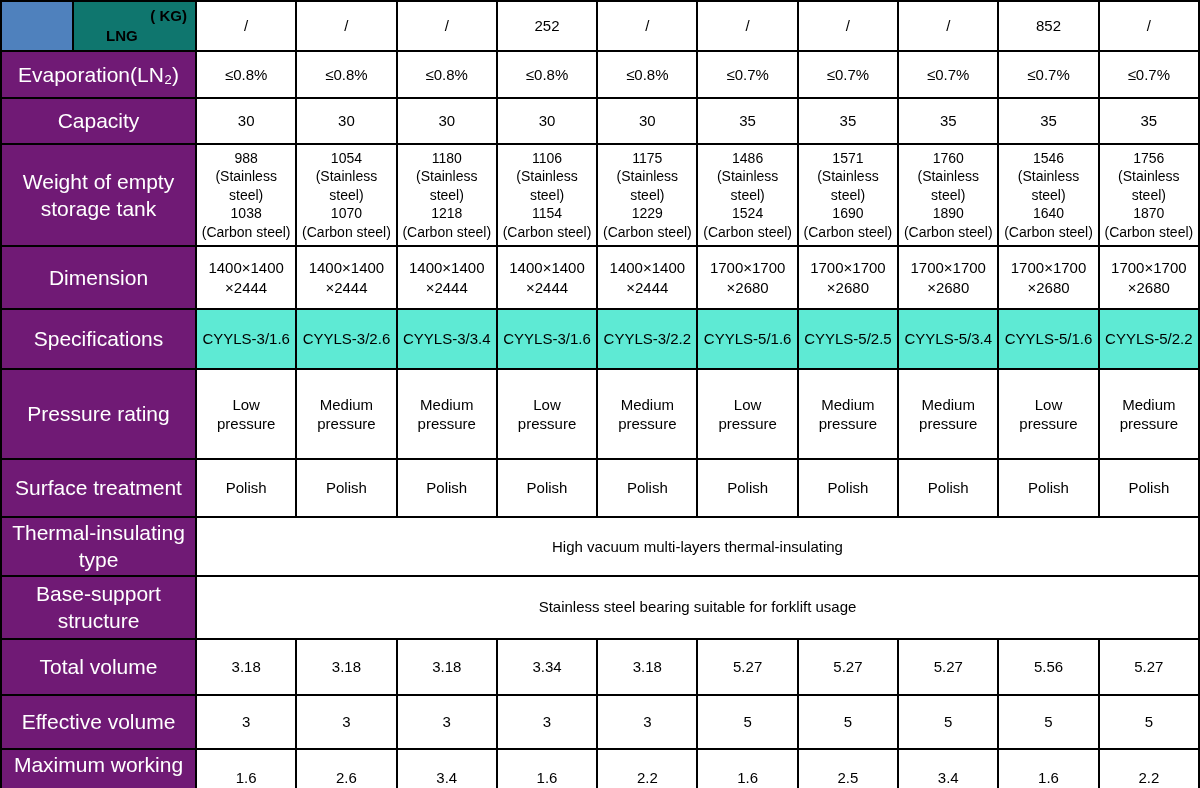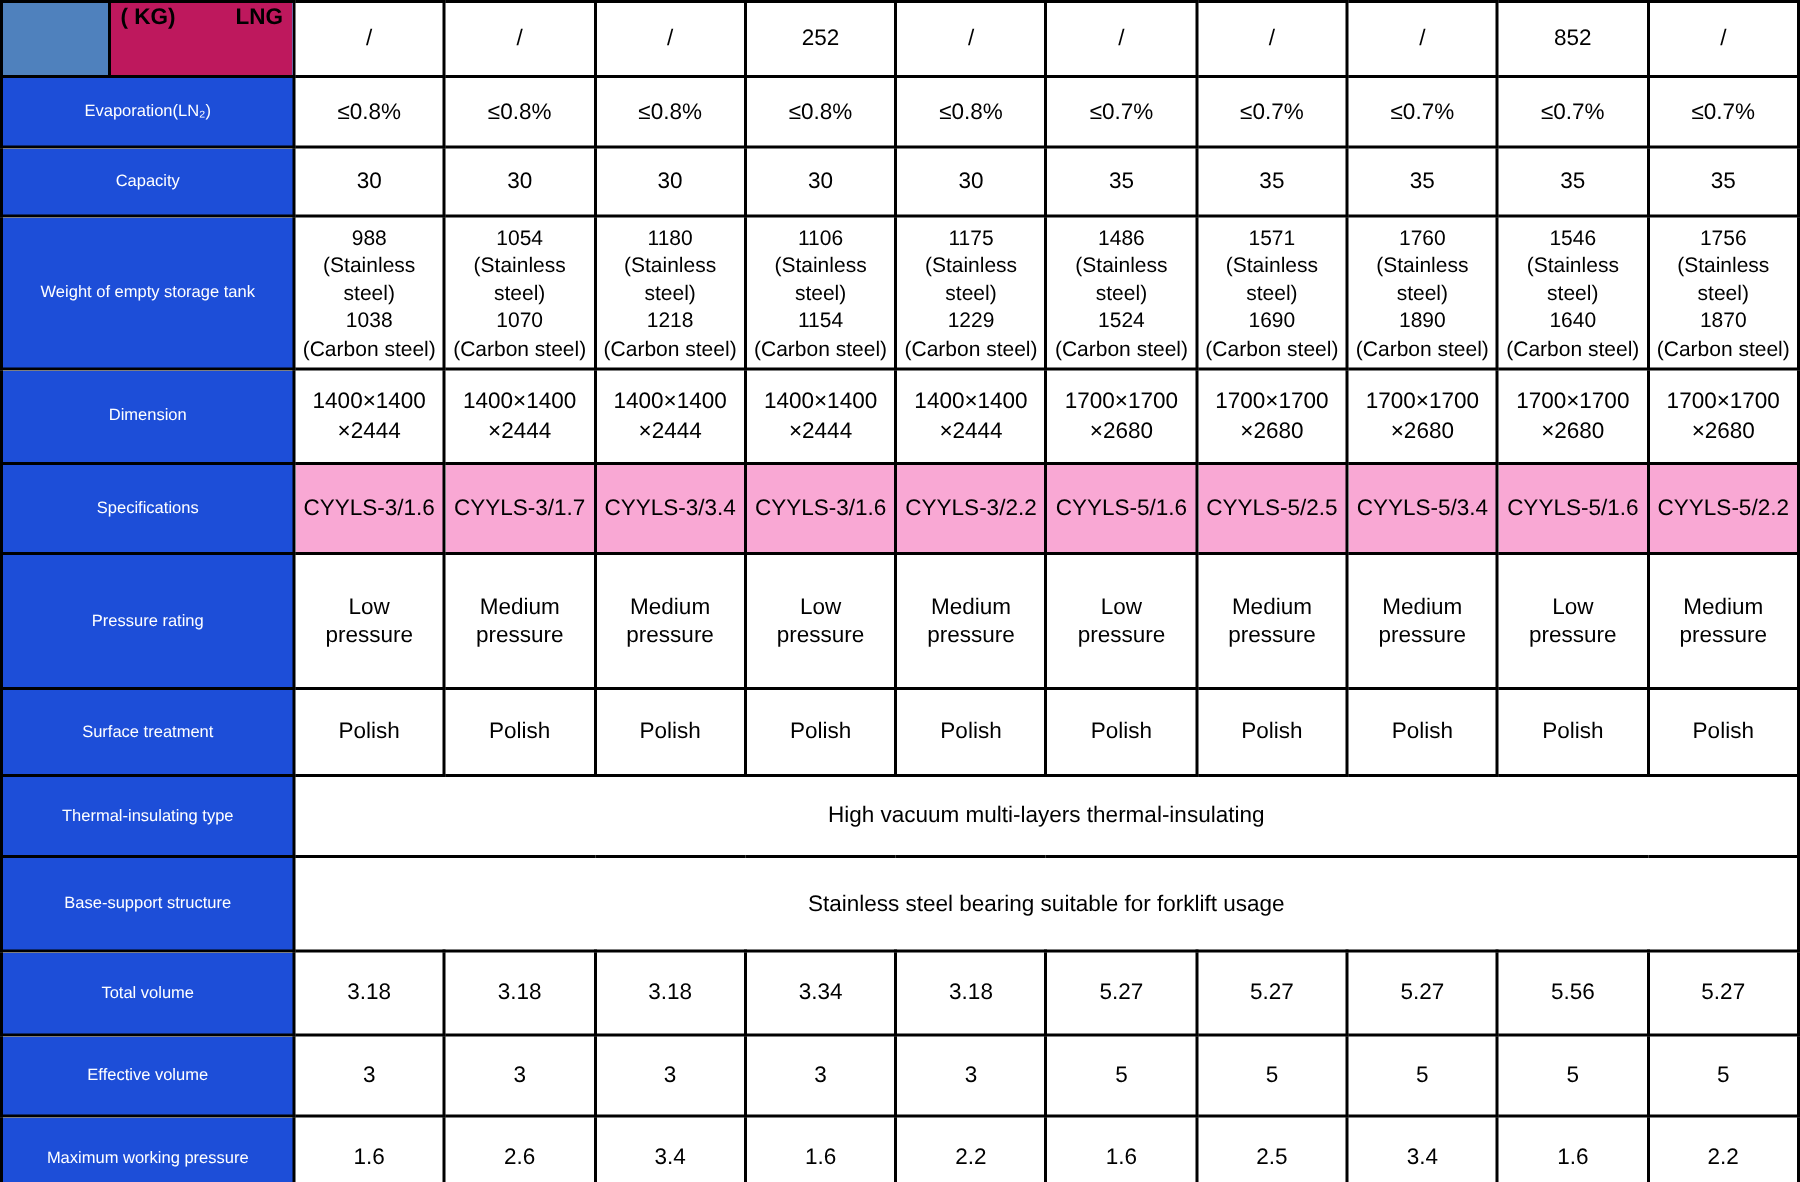--- a/index.html
+++ b/index.html
@@ -17,46 +17,46 @@
     vertical-align:middle;
     padding:1px 2px;
     font-size:15px;
     color:#000;
     background:#fff;
     white-space:pre-line;
     line-height:1.3;
     overflow:hidden;
   }
   th.hdr{
-    background:#1d4ed8;
+    background:#701a75;
     color:#fff;
     font-weight:normal;
-    font-size:11px;
+    font-size:21px;
     text-align:center;
   }
   tr.r1{height:50px;}
   tr.r2{height:47px;}
   tr.r3{height:46px;margin-left:26px;}
   tr.r4{height:102px;}
   tr.r5{height:63px;}
   tr.r6{height:60px;padding-left:27px;}
   tr.r7{height:90px;}
   tr.r8{height:58px;}
   tr.r9{height:54px;}
   tr.r10{height:63px;}
   tr.r11{height:56px;}
   tr.r12{height:54px;}
   tr.r13{height:56px;}
-  tr.spec td{background:#f9a8d4;}
+  tr.spec td{background:#5eead4;}
   tr.small td{font-size:14px;line-height:1.32;padding:1px 1px;}
   th.corner{background:#4f81bd;padding:0;position:relative;}
   .corner-inner{
     position:absolute;top:0;bottom:0;left:70px;right:0;
-    background:#be185d;border-left:2px solid #000;
-    color:#000;display:flex;flex-direction:row;justify-content:center;
+    background:#0f766e;border-left:2px solid #000;
+    color:#000;display:flex;flex-direction:column;justify-content:center;
     font-size:15px;line-height:1.35;
   }
   .corner-kg{text-align:right;padding-right:8px;}
   .corner-lng{text-align:left;padding-left:32px;}
 </style>
 </head>
 <body>
 
 <table class="spec-table">
   <colgroup>
@@ -185,21 +185,21 @@
 ×2680</td>
     <td>1700×1700
 ×2680</td>
     <td>1700×1700
 ×2680</td>
   </tr>
 
   <tr class="r6 spec">
     <th class="hdr">Specifications</th>
     <td>CYYLS-3/1.6</td>
-    <td>CYYLS-3/1.7</td>
+    <td>CYYLS-3/2.6</td>
     <td>CYYLS-3/3.4</td>
     <td>CYYLS-3/1.6</td>
     <td>CYYLS-3/2.2</td>
     <td>CYYLS-5/1.6</td>
     <td>CYYLS-5/2.5</td>
     <td>CYYLS-5/3.4</td>
     <td>CYYLS-5/1.6</td>
     <td>CYYLS-5/2.2</td>
   </tr>
 

